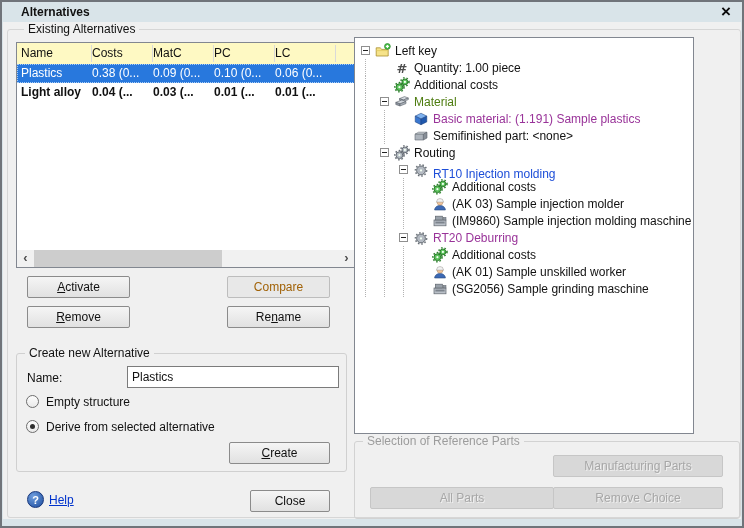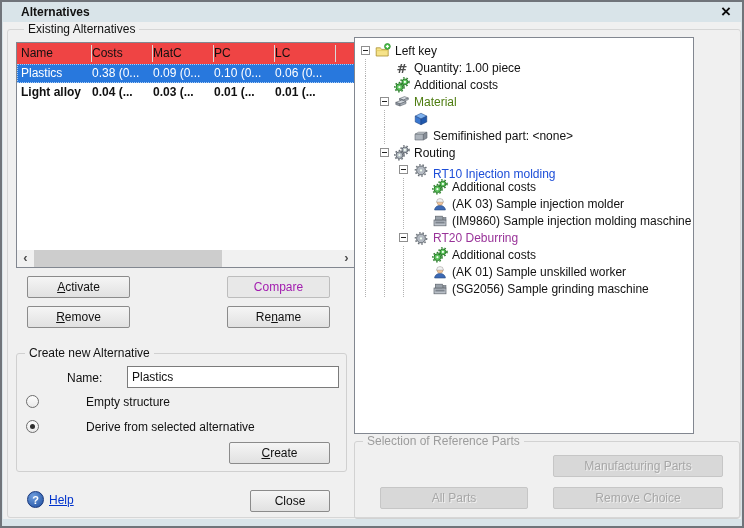--- a/index.html
+++ b/index.html
@@ -22,47 +22,47 @@
   .g-existing { left:5px; top:27px; width:734px; height:489px; border-color:#d6d6d6; }
   .g-existing .glabel { left:16px; }
   .g-create { left:14px; top:351px; width:331px; height:119px; }
   .g-create .glabel { left:8px; }
   .g-ref { left:352px; top:439px; width:386px; height:78px; border-color:#d2d2d2; }
   .g-ref .glabel { left:8px; color:#9c9c9c; }
 
   
   .table { position:absolute; left:14px; top:40px; width:340px; height:226px;
            background:#fff; border:1px solid #828790; overflow:hidden; }
-  .thead { display:flex; height:21px; align-items:center; background:#ef4444; }
+  .thead { display:flex; height:21px; align-items:center; background:#fef9c3; }
   .hc { font-size:12px; height:17px; line-height:17px; border-right:1px solid #d9d9d9; }
   .c-name { width:75px; padding-left:4px; text-align:left; flex:0 0 75px; }
   .c-val  { width:61px; padding-right:4px; text-align:left; flex:0 0 61px; }
   .c-rest { flex:1; border-right:none; }
   .trow { display:flex; height:19px; align-items:center; font-size:12px; }
   .trow .tc { height:19px; line-height:19px; overflow:hidden; white-space:nowrap; }
   .trow.sel { background:var(--selection-blue,#2878dd); color:#fff;
               outline:1px dotted #a9cdf5; outline-offset:-1px; }
   .trow.boldrow { font-weight:bold; }
   .hscroll { position:absolute; left:0; right:0; bottom:0; height:17px; background:#f1f1f1; }
   .sarrow { position:absolute; top:0; width:17px; height:17px; text-align:center;
             font-weight:bold; color:#4d4d4d; font-size:13px; line-height:16px; cursor:pointer; }
   .sarrow.left { left:0; } .sarrow.right { right:0; }
   .sthumb { position:absolute; left:17px; width:188px; top:0; bottom:0; background:#cdcdcd; cursor:pointer; }
 
   
   .btn { position:absolute; display:flex; align-items:center; justify-content:center;
          font-family:inherit; font-size:12px; color:#111;
          background:linear-gradient(#f5f5f5,#e1e1e1); border:1px solid #8b8b8b;
          border-radius:2px; cursor:pointer; white-space:nowrap; }
-  .btn.disabled { background:#e8e8e8; border-color:#bdbdbd; color:#a21caf; cursor:default; }
+  .btn.disabled { background:#e8e8e8; border-color:#bdbdbd; color:#a16207; cursor:default; }
   .btn.ref-disabled { background:#d8d8d8; border-color:#c6c6c6; color:#a7a7a7;
                       text-shadow:1px 1px 0 #f0f0f0; cursor:default; }
 
   
-  .flabel { position:absolute; font-size:12px; white-space:nowrap;margin-left:40px; }
+  .flabel { position:absolute; font-size:12px; white-space:nowrap; }
   .name-input { position:absolute; left:125px; top:364px; width:212px; height:22px;
                 border:1px solid #7b7b7b; font-size:12px; padding:0 4px;
                 font-family:inherit; background:#fff; color:#111; }
   .radio { position:absolute; width:13px; height:13px; border:1px solid #6d6d6d; border-radius:50%;
            background:linear-gradient(#fdfdfd,#e9e9e9); cursor:pointer; }
   .radio.checked::after { content:''; position:absolute; left:3px; top:3px; width:5px; height:5px;
                           border-radius:50%; background:#2e2e2e; }
 
   
   .help-icon { position:absolute; left:25px; top:489px; width:17px; height:17px; border-radius:50%;
@@ -219,20 +219,21 @@
         <span class="eslot"></span>
         <span class="ticon">
           <svg viewBox="0 0 16 16" width="16" height="16">
             <g stroke="#1c3f78" stroke-width="0.5">
               <path d="M8 2.2 L13.8 5.1 L8 8 L2.2 5.1 Z" fill="#7db1ef"></path>
               <path d="M2.2 5.1 L8 8 L8 13.8 L2.2 10.9 Z" fill="#3a77cf"></path>
               <path d="M13.8 5.1 L8 8 L8 13.8 L13.8 10.9 Z" fill="#1f58ad"></path>
             </g>
           </svg>
         </span>
+        <span class="tlabel" style="color: rgb(153, 51, 153);">Basic material: (1.191) Sample plastics</span>
       </div>
       <div class="titem">
         <span class="tguide"></span>
         <span class="tguide"></span>
         <span class="eslot"></span>
         <span class="ticon">
           <svg viewBox="0 0 16 16" width="16" height="16">
             <g stroke="#5f666e" stroke-width="0.6">
               <path d="M2 6.2 L5.6 4.2 L14 4.2 L10.4 6.2 Z" fill="#d2d7dd"></path>
               <path d="M2 6.2 L10.4 6.2 L10.4 12 L2 12 Z" fill="#adb4bc"></path>
@@ -380,15 +381,15 @@
           </svg>
         </span>
         <span class="tlabel">(SG2056) Sample grinding maschine</span>
       </div>
     </div>
 
   <div class="group g-ref">
     <span class="glabel">Selection of Reference Parts</span>
   </div>
   <button class="btn ref-disabled" style="left:551px;top:453px;width:170px;height:22px">Manufacturing Parts</button>
-  <button class="btn ref-disabled" style="left:378px;top:485px;width:148px;height:22px">All Parts</button>
+  <button class="btn ref-disabled" style="left:368px;top:485px;width:184px;height:22px">All Parts</button>
   <button class="btn ref-disabled" style="left:551px;top:485px;width:170px;height:22px">Remove Choice</button>
 </div>
 
 </body></html>

